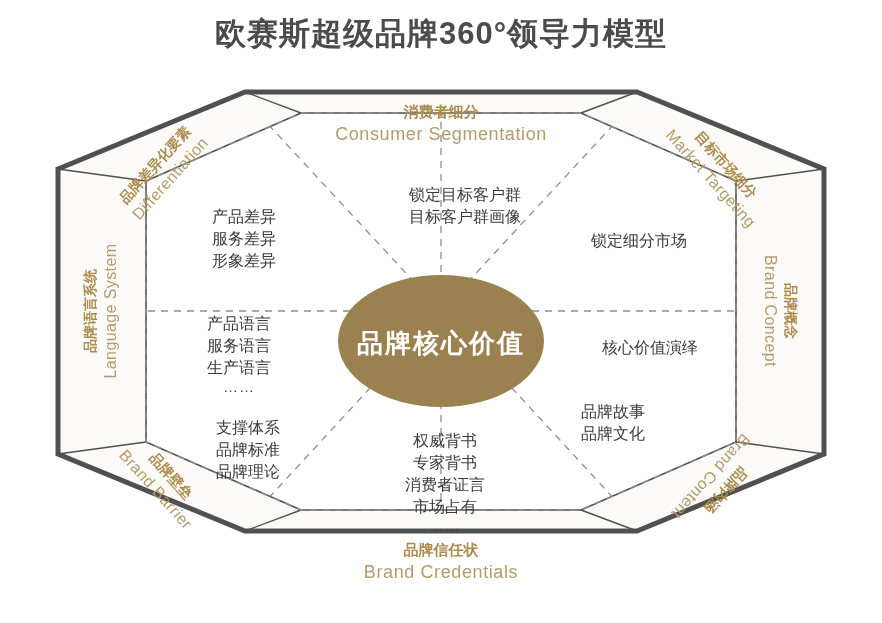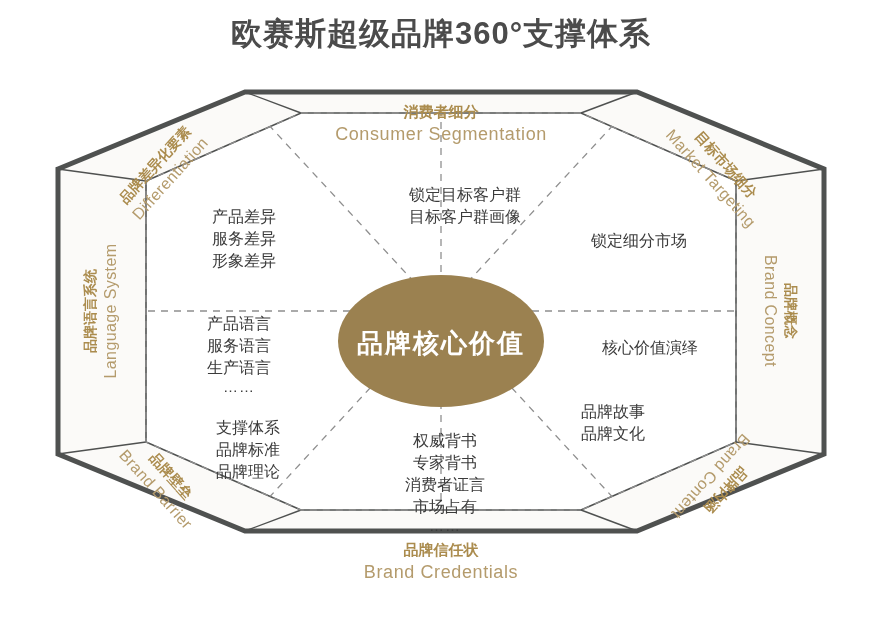--- a/index.html
+++ b/index.html
@@ -67,21 +67,21 @@
     font-size: 15px;
     fill: #3b3b3b;
     letter-spacing: 1px;
   }
 </style>
 </head>
 <body>
 
 <div id="stage">
 
-  <div id="page-title">欧赛斯超级品牌360°支撑体系</div>
+  <div id="page-title">欧赛斯超级品牌360°领导力模型</div>
 
   <svg id="diagram" viewBox="0 0 882 623">
     <defs>
       <clipPath id="innerClip">
         <polygon points="146,181 301,113 581,113 736,181 736,442 581,510 301,510 146,442"></polygon>
       </clipPath>
     </defs>
 
     <g>
       <polygon points="58,169 245,92 637,92 824,169 824,454 637,531 245,531 58,454" fill="#fbfaf8" stroke="#4f5150" stroke-width="5" stroke-linejoin="miter"></polygon>

